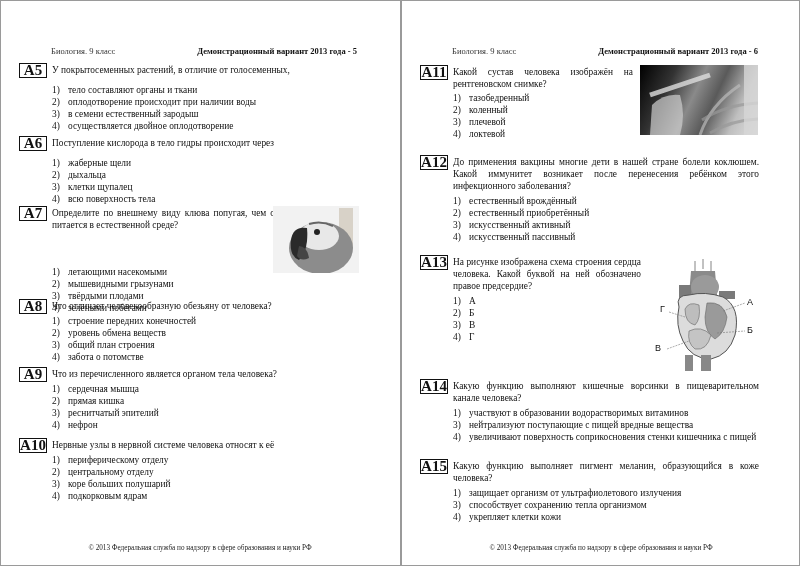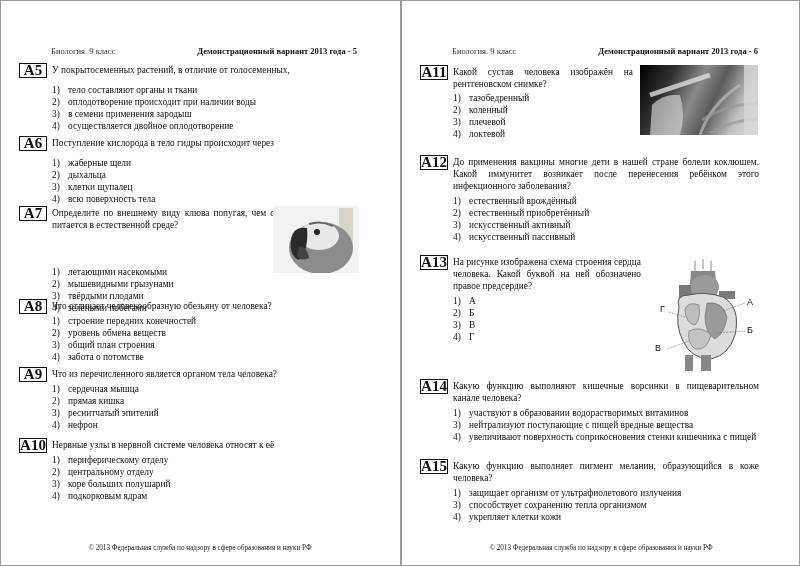--- a/index.html
+++ b/index.html
@@ -36,21 +36,21 @@
     <span class="subj">Биология. 9 класс</span>
     <span class="variant">Демонстрационный вариант 2013 года - 5</span>
   </div>
 
   <div class="q" style="top:48px;width:360px;">
     <div class="qnum">A5</div>
     <div class="qtext" style="width:327px;">У покрытосеменных растений, в отличие от голосеменных,</div>
     <ul class="opts" style="top:21px;">
       <li><span class="n">1)</span><span>тело составляют органы и ткани</span></li>
       <li><span class="n">2)</span><span>оплодотворение происходит при наличии воды</span></li>
-      <li><span class="n">3)</span><span>в семени применения зародыш</span></li>
+      <li><span class="n">3)</span><span>в семени естественный зародыш</span></li>
       <li><span class="n">4)</span><span>осуществляется двойное оплодотворение</span></li>
     </ul>
   </div>
 
   <div class="q" style="top:121px;width:360px;">
     <div class="qnum">A6</div>
     <div class="qtext" style="width:327px;">Поступление кислорода в тело гидры происходит через</div>
     <ul class="opts" style="top:21px;">
       <li><span class="n">1)</span><span>жаберные щели</span></li>
       <li><span class="n">2)</span><span>дыхальца</span></li>

